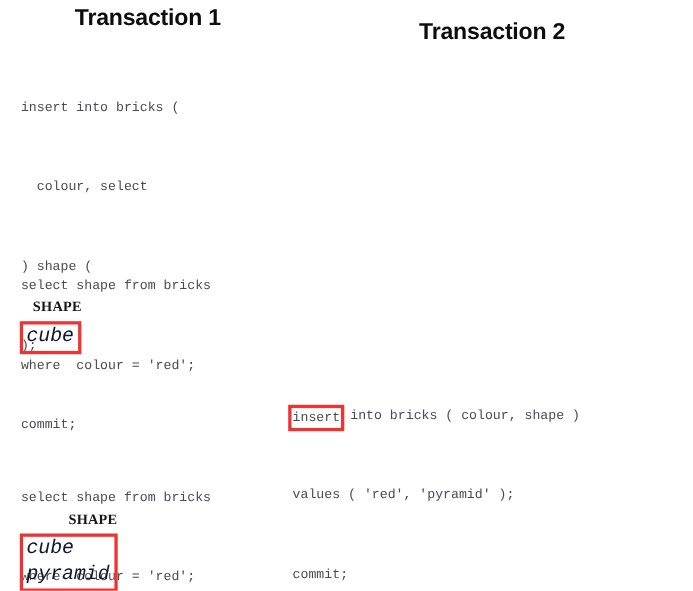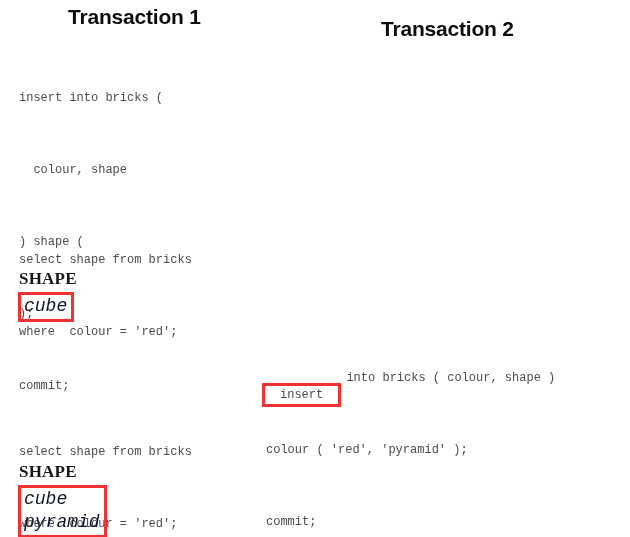--- a/index.html
+++ b/index.html
@@ -57,25 +57,26 @@
   #code-tx2-insert   { left: 266px; top: 318px; }
   #code-tx1-select-2 { left: 19px;  top: 392px; }
 
   
   .result-block {
     position: absolute;
   }
   .result-header {
     font-family: "Liberation Serif", serif;
     font-weight: bold;
-    font-size: 17px;
+    font-size: 13px;
     color: #171717;
     line-height: 20px;
     letter-spacing: 0.2px;
     margin-left: 1px;
+    text-align: right;
   }
   .result-rows {
     display: inline-block;
     border: 3px solid #f03232;
     padding: 0px 4px 1px 3px;
     margin-top: 3px;
     box-sizing: border-box;
   }
   .result-row {
     font-family: "Liberation Mono", "DejaVu Sans Mono", monospace;
@@ -86,59 +87,59 @@
     font-style: italic;
   }
 
   #result-1 { left: 18px; top: 269px; }
   #result-2 { left: 18px; top: 462px; }
 
   
   .kw-highlight {
     display: inline-block;
     border: 3px solid #f03232;
-    padding: 0 15px;
+    padding: 0 1px;
     margin: 0 -2px 0 -4px;
     line-height: 18px;
     position: relative;
-    top: 17px;
+    top: 2px;
   }
 </style>
 </head>
 <body>
 
 <div class="stage">
 
   <div class="col-heading" id="heading-tx1">Transaction 1</div>
 
   <div class="col-heading" id="heading-tx2">Transaction 2</div>
 
   <div class="code-block" id="code-tx1-insert">
     <div class="code-line">insert into bricks (</div>
-    <div class="code-line">  colour, shape</div>
+    <div class="code-line">  colour, select</div>
     <div class="code-line">) shape (</div>
     <div class="code-line">);</div>
     <div class="code-line">commit;</div>
   </div>
 
   <div class="code-block" id="code-tx1-select-1">
     <div class="code-line">select shape from bricks</div>
     <div class="code-line">where  colour = 'red';</div>
   </div>
 
   <div class="result-block" id="result-1">
     <div class="result-header">SHAPE</div>
     <div class="result-rows">
       <div class="result-row">cube</div>
     </div>
   </div>
 
   <div class="code-block" id="code-tx2-insert">
     <div class="code-line"><span class="kw-highlight">insert</span><span> into bricks ( colour, shape )</span></div>
-    <div class="code-line">colour ( 'red', 'pyramid' );</div>
+    <div class="code-line">values ( 'red', 'pyramid' );</div>
     <div class="code-line">commit;</div>
   </div>
 
   <div class="code-block" id="code-tx1-select-2">
     <div class="code-line">select shape from bricks</div>
     <div class="code-line">where  colour = 'red';</div>
   </div>
 
   <div class="result-block" id="result-2">
     <div class="result-header">SHAPE</div>

